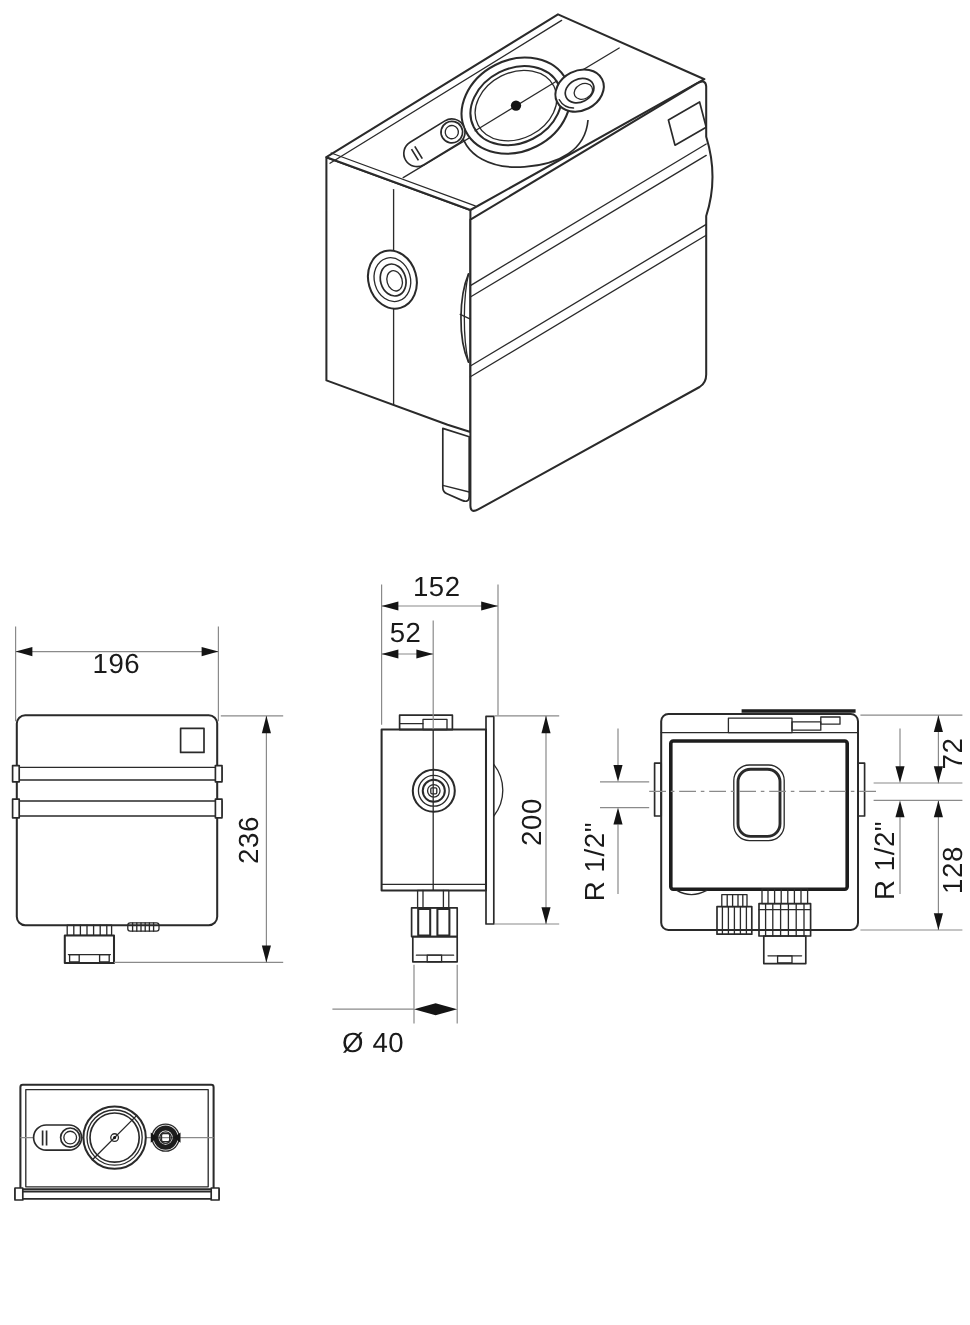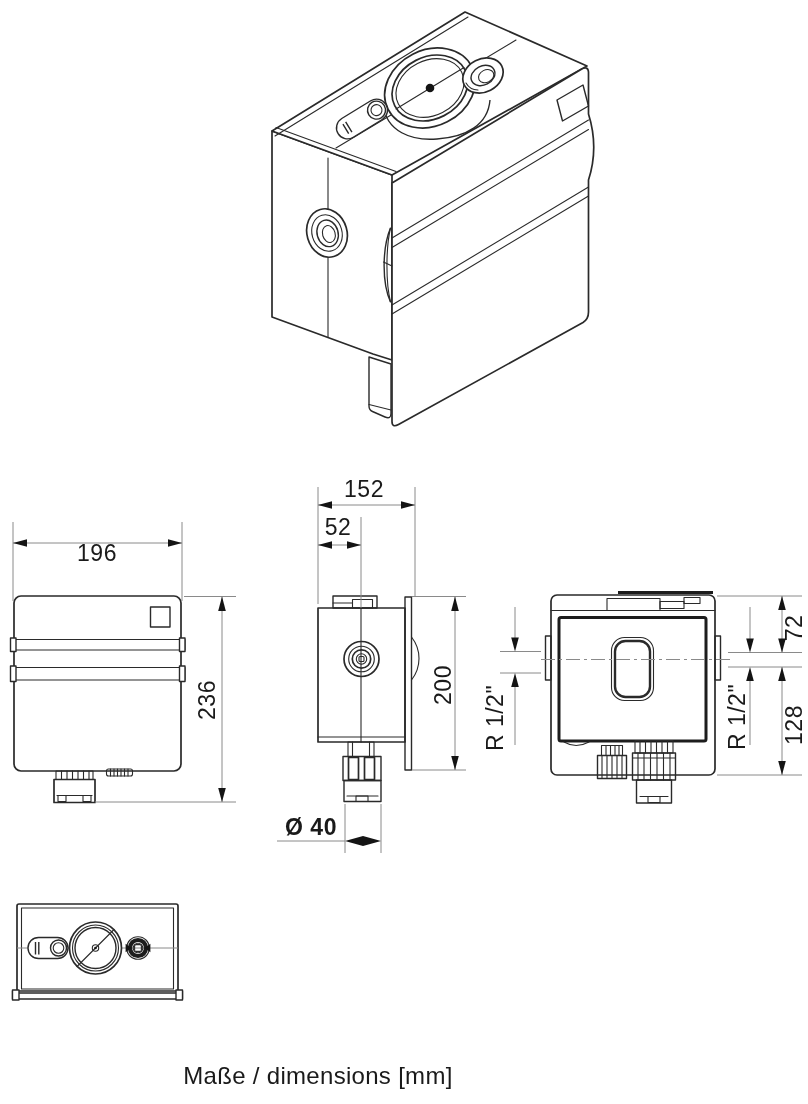--- a/index.html
+++ b/index.html
@@ -271,24 +271,23 @@
   <div class="lbl" style="left:57px;top:515px;width:80px;height:28px;margin-top:24px;">196</div>
 
   <div class="lbl rot" style="left:167px;top:686px;width:80px;height:28px;">236</div>
 
   <div class="lbl" style="left:324px;top:475px;width:80px;height:28px;">152</div>
 
   <div class="lbl" style="left:298px;top:513px;width:80px;height:28px;">52</div>
 
   <div class="lbl rot" style="left:403px;top:671px;width:80px;height:28px;">200</div>
 
-  <div class="lbl" style="left:271px;top:813px;width:80px;height:28px;font-weight:bold;">Ø 40</div>
+  <div class="lbl" style="left:271px;top:855px;width:80px;height:28px;">Ø 40</div>
 
   <div class="lbl rot" style="left:754px;top:614px;width:80px;height:28px;">72</div>
 
   <div class="lbl rot" style="left:754px;top:711px;width:80px;height:28px;">128</div>
 
   <div class="lbl rot" style="left:455px;top:704px;width:80px;height:28px;">R 1/2"</div>
 
   <div class="lbl rot" style="left:697px;top:703px;width:80px;height:28px;">R 1/2"</div>
 
-  <div class="lbl caption" style="left:158px;top:1061px;width:320px;height:30px;">Maße / dimensions [mm]</div>
 </div>
 
 </body></html>

